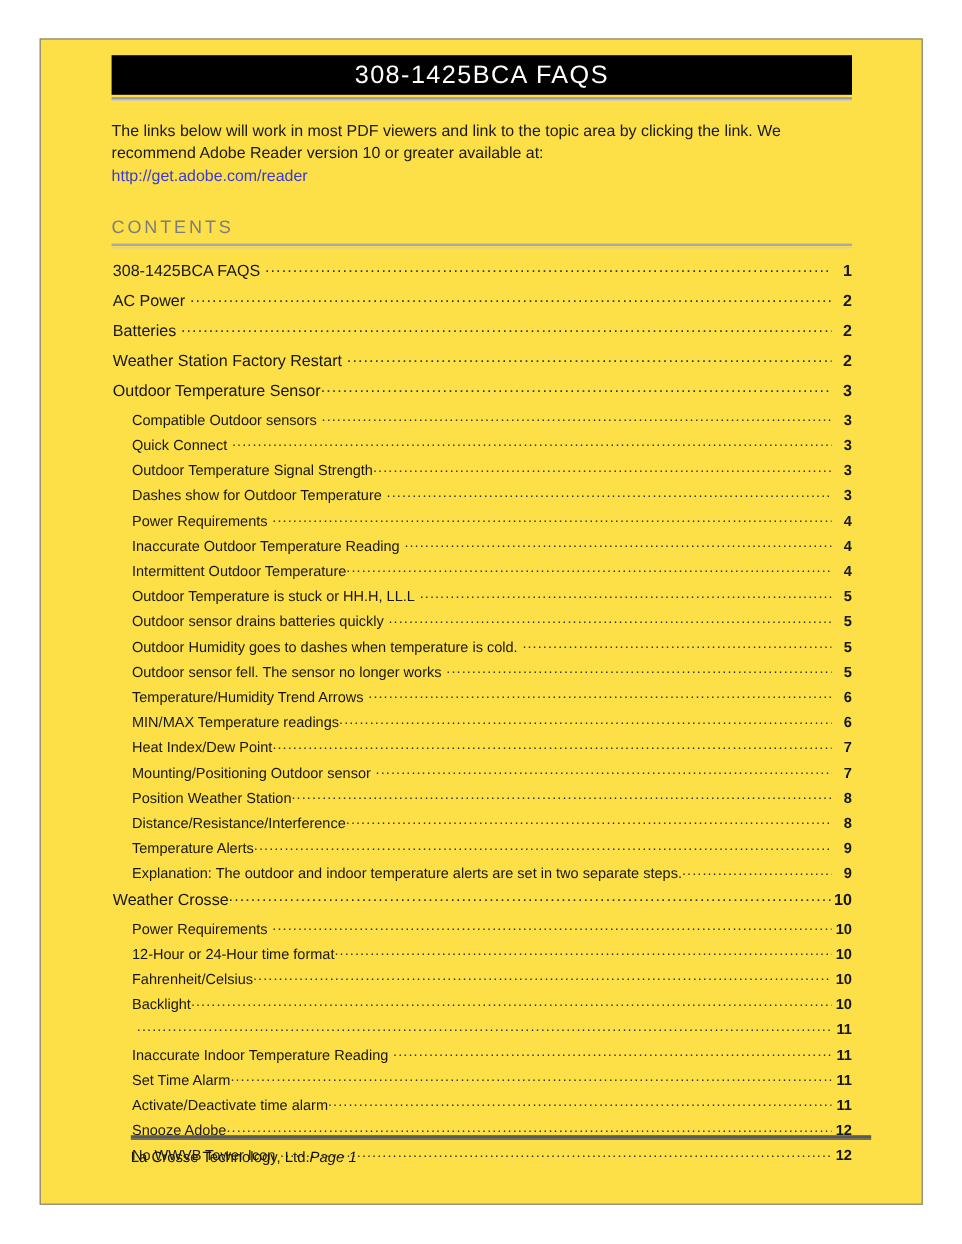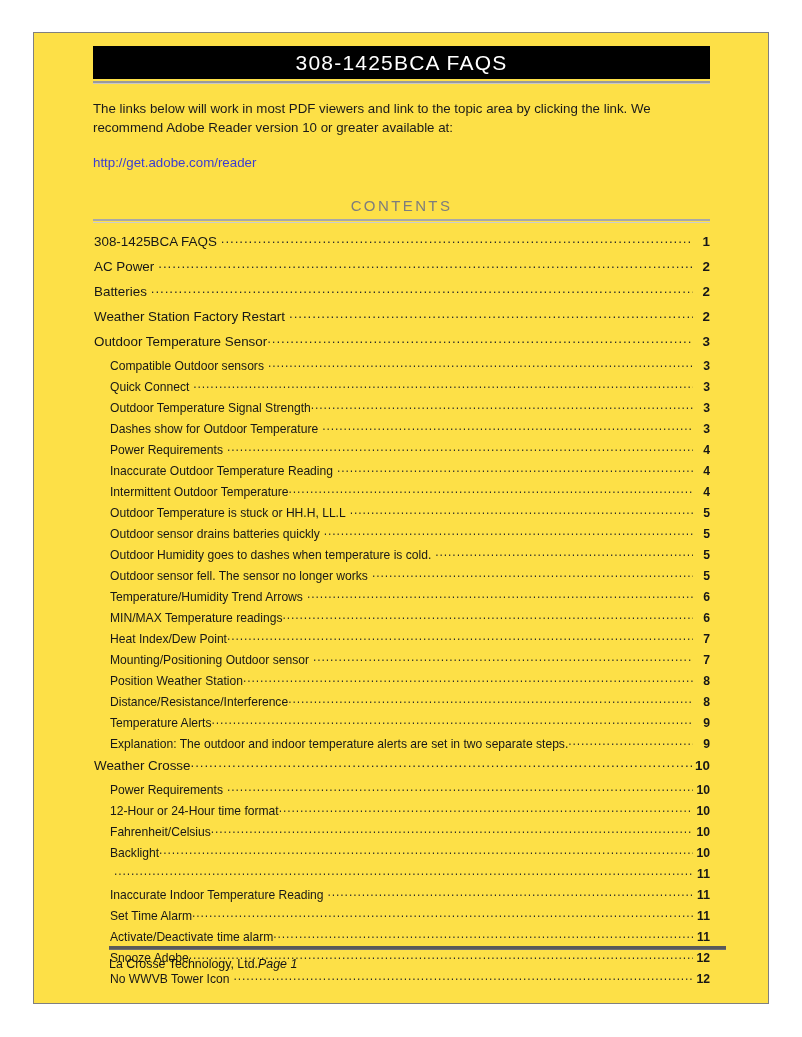--- a/index.html
+++ b/index.html
@@ -59,27 +59,26 @@
     margin-top: 15px;
     font-size: 13.3px;
     line-height: 19px;
     color: #1a1a1a;
     width: 594px;
   }
   #intro .link {
     color: #3b3bd4;
     text-decoration: none;
     display: inline-block;
-    margin-top: 16px;
+    margin-top: 0px;
   }
 
   
   #contents-heading {
     margin-top: 25px;
-    text-align: center;
     color: #7d7d7d;
     font-size: 15px;
     letter-spacing: 2.4px;
   }
   .double-rule-gray {
     margin-top: 5px;
     height: 4px;
     border-top: 2px solid #a8a8a8;
     border-bottom: 1px solid #cccccc;
     box-sizing: border-box;

